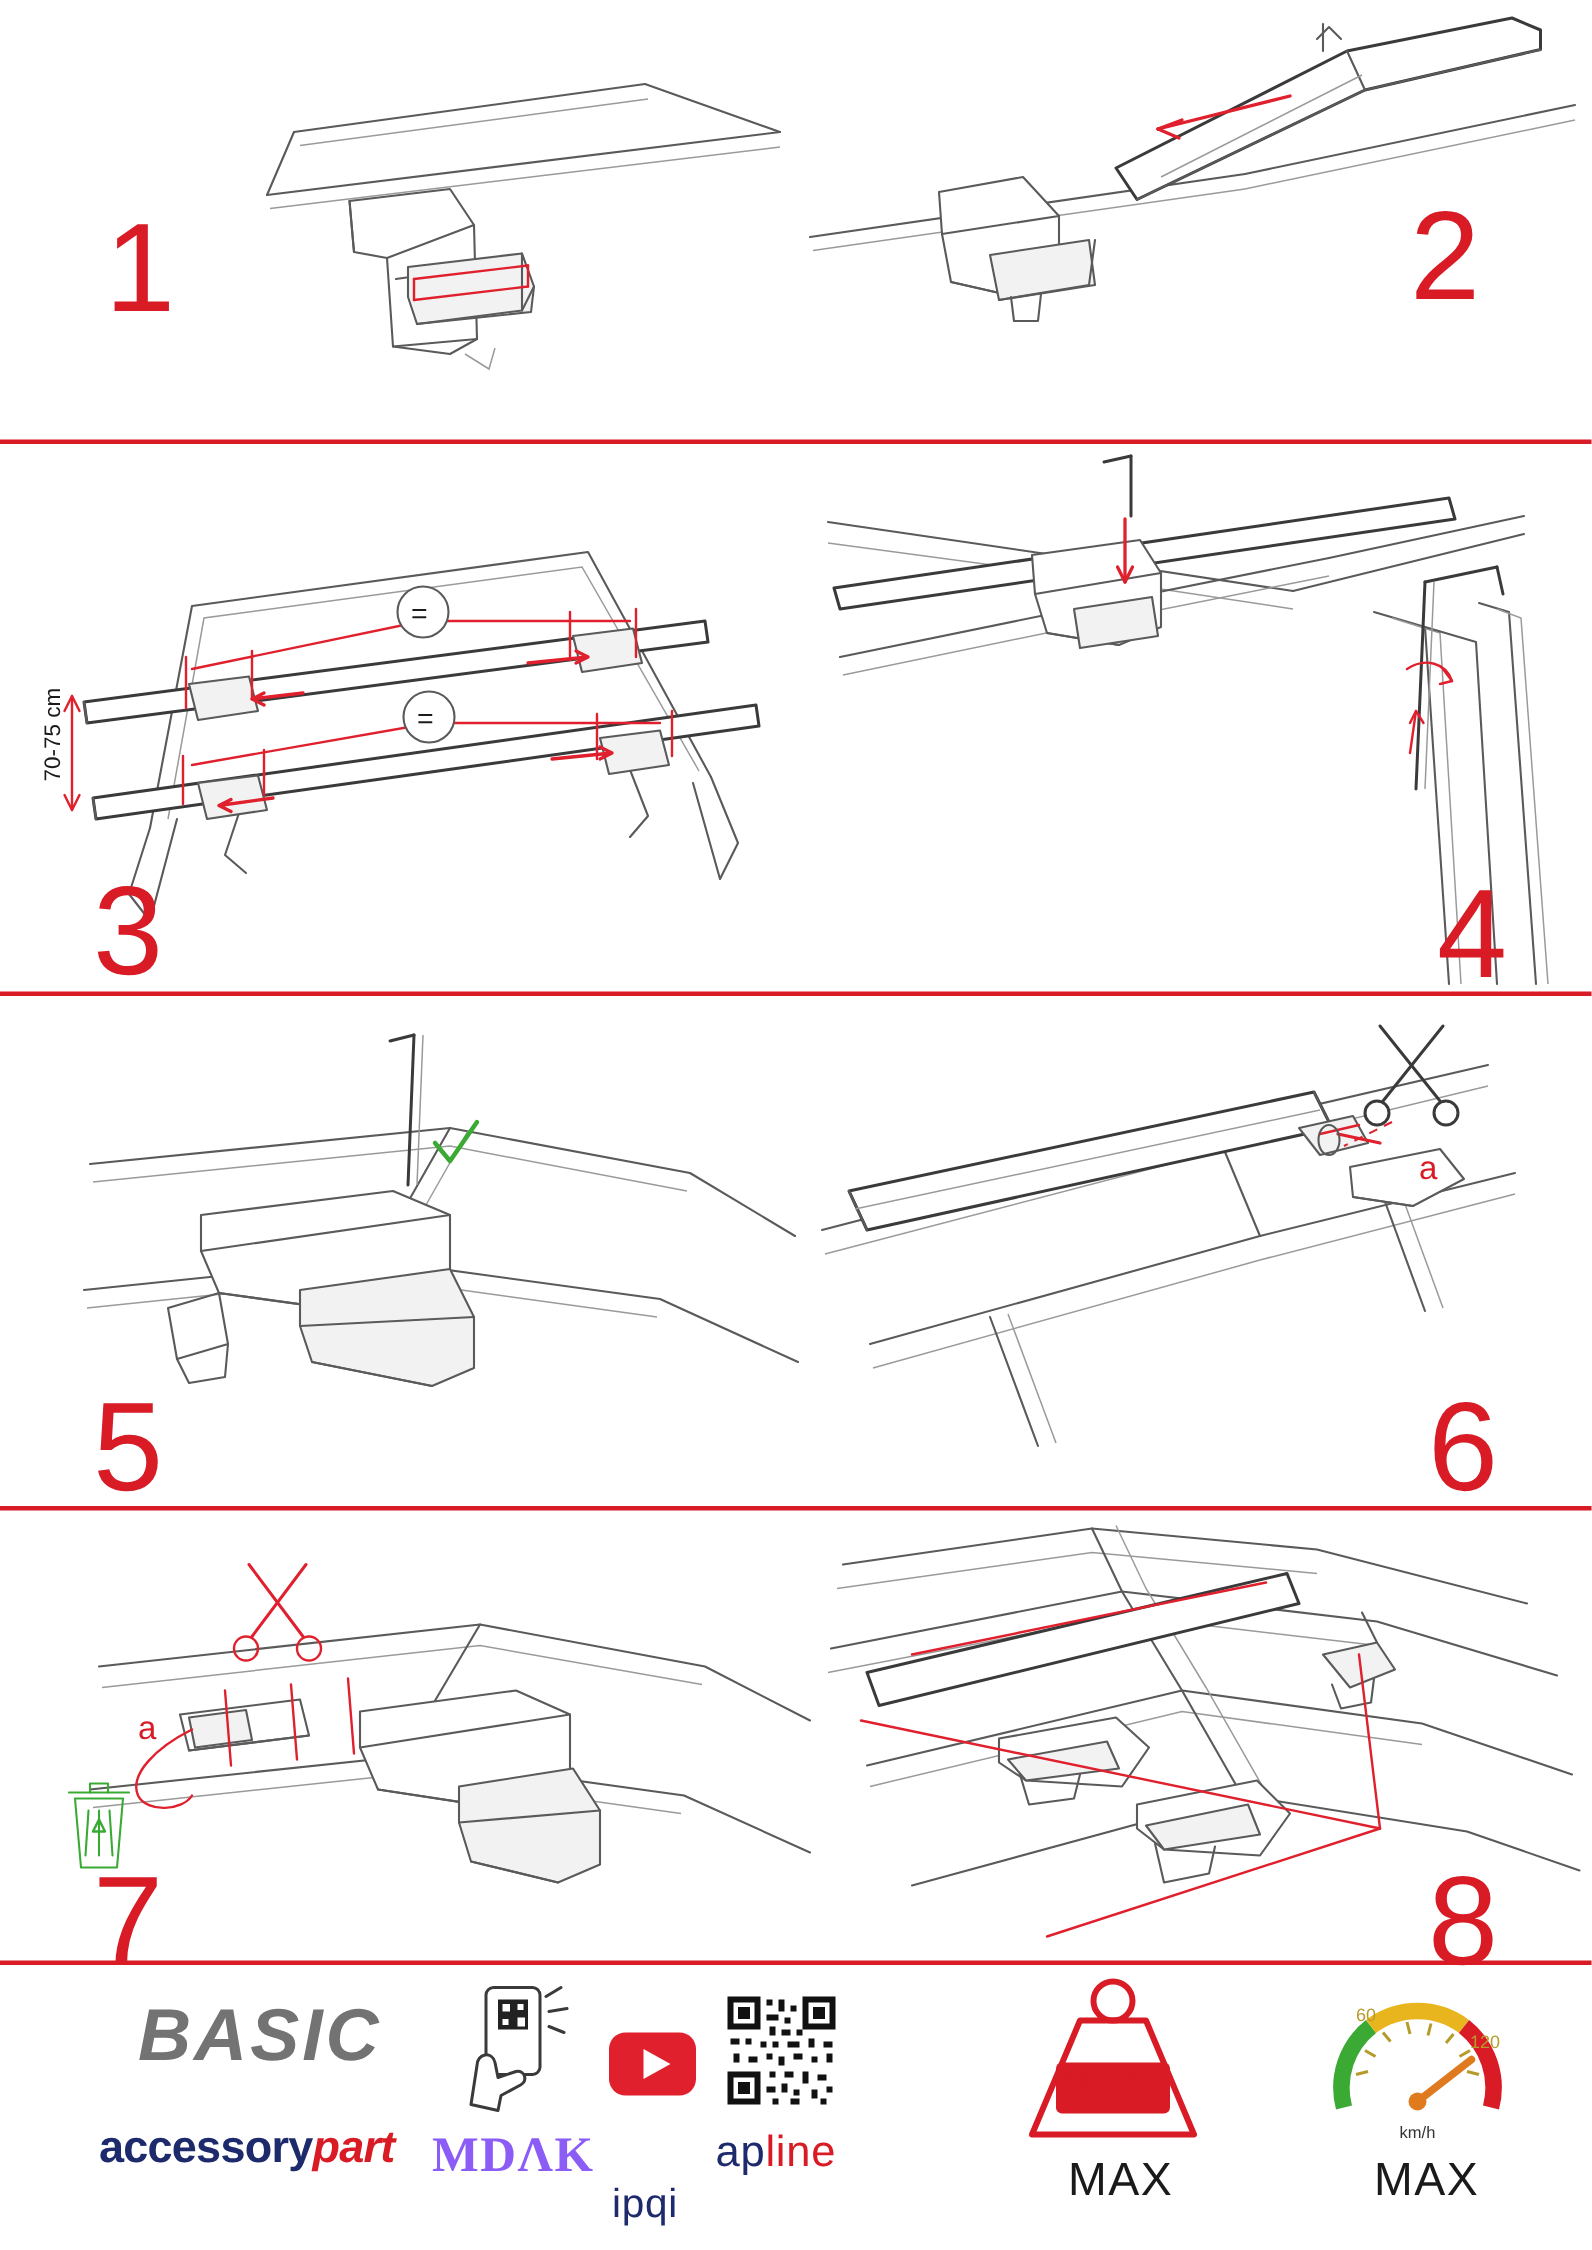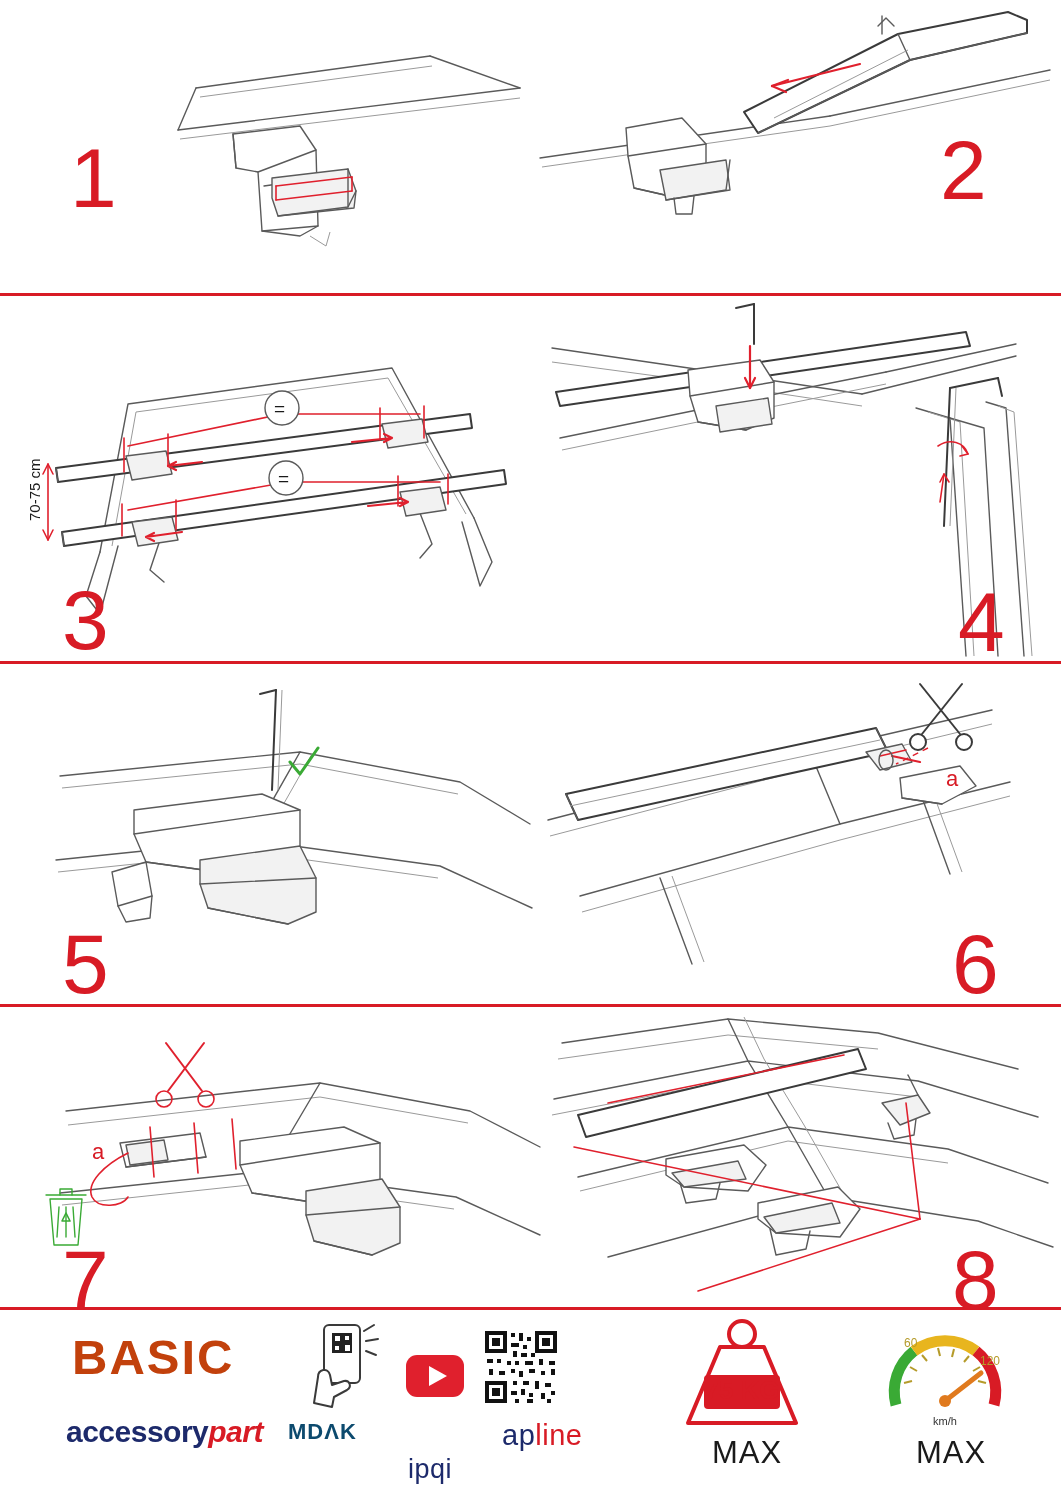--- a/index.html
+++ b/index.html
@@ -49,45 +49,46 @@
     font-family:"Liberation Sans", sans-serif;
     font-size:15px;fill:#1a1a1a;
   }
   .eqmark{font-family:"Liberation Sans", sans-serif;font-size:19px;fill:#1a1a1a;}
   .letter-a{font-family:"Liberation Sans", sans-serif;font-size:22px;fill:#d81b25;}
 
   
   .footer{position:absolute;left:0;top:1307px;width:1061px;height:193px;}
 
   .brand-basic{
-    position:absolute;left:72px;top:22px;
+    position:absolute;left:92px;top:22px;
     font-family:"Liberation Sans", sans-serif;
     font-weight:bold;font-size:49px;letter-spacing:2px;
-    color:#c2410c;
+    color:#737373;
+    font-style:italic;
   }
   .brand-accessory{
     position:absolute;left:66px;top:108px;
     font-family:"Liberation Sans", sans-serif;
     font-weight:bold;font-size:30px;letter-spacing:-0.5px;
     color:#1d2a6b;
   }
   .brand-accessory .part{color:#d81b25;font-style:italic;}
 
   .lbl-mdak{
     position:absolute;left:288px;top:112px;
-    font-family:Liberation Sans, sans-serif;
-    font-size:22px;font-weight:bold;color:#0c4a6e;letter-spacing:1px;
+    font-family:Liberation Serif, serif;
+    font-size:33px;font-weight:bold;color:#8b5cf6;letter-spacing:1px;
   }
   .lbl-ipqi{
     position:absolute;left:408px;top:115px;
     font-family:"Liberation Sans", sans-serif;
     font-size:27px;color:#1d2a6b;letter-spacing:0.5px;margin-top:32px;
   }
   .lbl-apline{
-    position:absolute;left:502px;top:112px;
+    position:absolute;left:477px;top:112px;
     font-family:"Liberation Sans", sans-serif;
     font-size:29px;color:#1d2a6b;letter-spacing:0.5px;
   }
   .lbl-apline .li{color:#d81b25;}
 
   .lbl-max1{
     position:absolute;left:712px;top:128px;
     font-family:"Liberation Sans", sans-serif;
     font-size:31px;color:#1a1a1a;letter-spacing:1px;
   }

